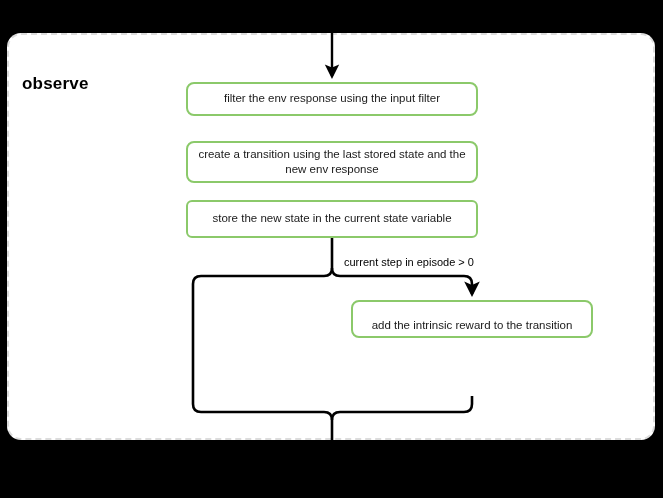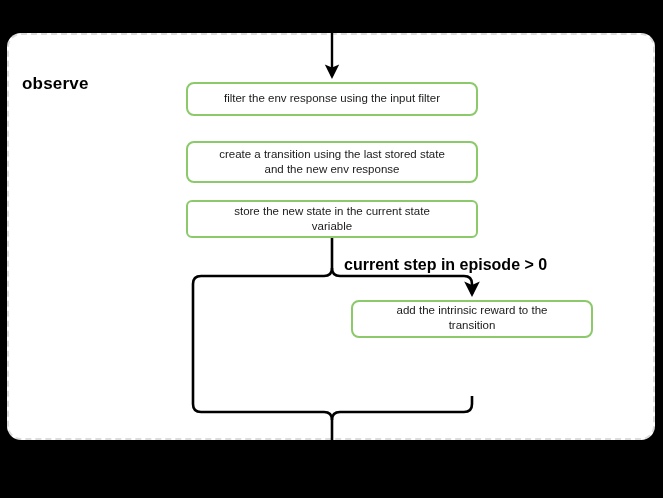--- a/index.html
+++ b/index.html
@@ -66,40 +66,40 @@
     background: #ffffff;
     border: 2px solid #8bc96a;
     border-radius: 8px;
     display: flex;
     align-items: center;
     justify-content: center;
     text-align: center;
     font-size: 11.5px;
     line-height: 1.32;
     color: #1a1a1a;
-    padding: 3px 26px;
+    padding: 3px 4px;
   }
 
   .node-label {
     display: block;
   }
 
   #node-filter-env      { left: 186px; top: 82px;  width: 292px; height: 34px; }
   #node-create-trans    { left: 186px; top: 141px; width: 292px; height: 42px; }
   #node-store-state     { left: 186px; top: 200px; width: 292px; height: 38px; border-radius: 6px; }
   #node-add-reward      { left: 351px; top: 300px; width: 242px; height: 38px; align-items: flex-end; }
   #node-store-memory    { left: 351px; top: 358px; width: 242px; height: 38px; }
 
   
   #branch-label {
     position: absolute;
     left: 344px;
     top: 256px;
-    font-size: 16px;
-    font-weight: bold;
+    font-size: 11px;
+    font-weight: normal;
     color: #000000;
     white-space: nowrap;
   }
 </style>
 </head>
 <body>
 
 <div id="canvas">
 
   <div id="subgraph-container"></div>

